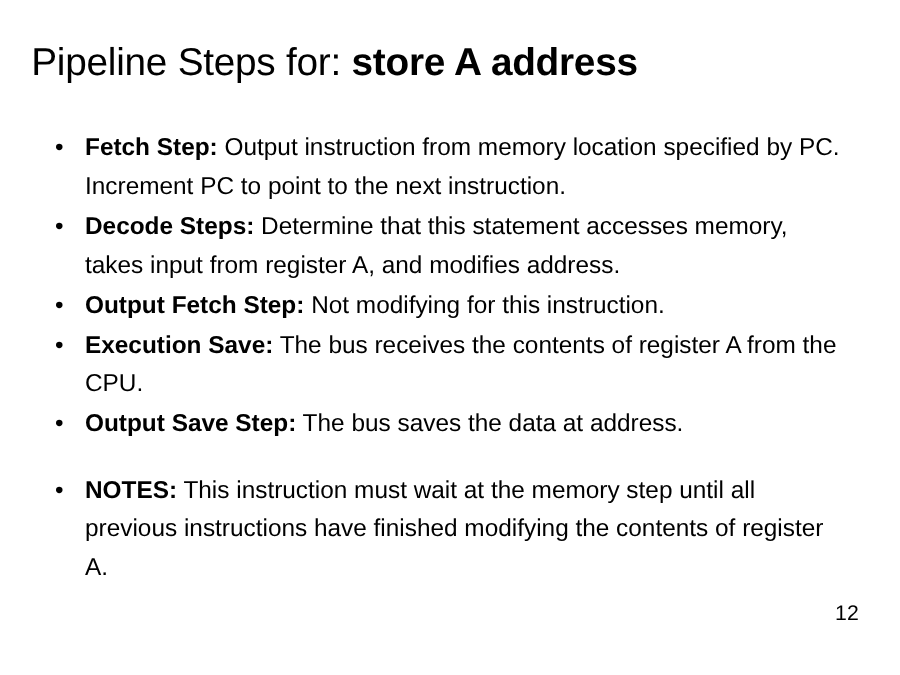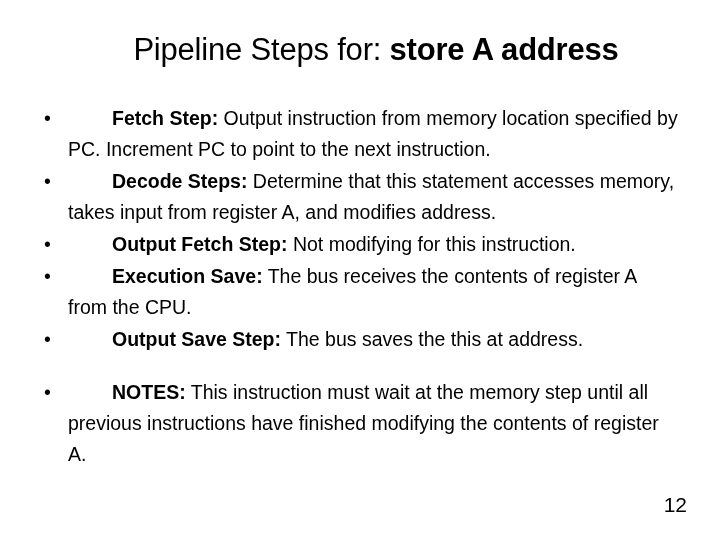--- a/index.html
+++ b/index.html
@@ -18,24 +18,23 @@
 
   .slide {
     position: relative;
     width: 720px;
     height: 540px;
     box-sizing: border-box;
   }
 
   .slide-title {
     position: absolute;
-    left: 46px;
+    left: 25px;
     top: 30px;
     width: 660px;
-    text-align: center;
     font-size: 31px;
     line-height: 40px;
     font-weight: 400;
     letter-spacing: -0.2px;
     white-space: nowrap;
   }
   .slide-title .emph {
     font-weight: 700;
   }
 
@@ -68,31 +67,30 @@
     text-align: left;
     font-size: 19.5px;
     line-height: 31px;
   }
 
   .bullet-text {
     display: block;
   }
   .bullet-text .lead {
     font-weight: 700;
-    margin-left: 44px;
   }
   .bullet-text .strong {
     font-weight: 400;
   }
 
   .page-number {
     position: absolute;
     right: 33px;
-    bottom: 25px;
-    font-size: 21px;
+    bottom: 39px;
+    font-size: 17px;
     line-height: 20px;
     color: #000000;
     text-align: left;
   }
 </style>
 </head>
 <body>
 
 <div class="slide">
 
@@ -117,21 +115,21 @@
       <span class="bullet-text"><span class="lead">Output Fetch Step:</span><span> Not modifying for this instruction.</span><span class="strong"></span><span></span></span>
     </li>
 
     <li class="bullet-item">
       <span class="bullet-dot">•</span>
       <span class="bullet-text"><span class="lead">Execution Save:</span><span> The bus receives the contents of register A from the CPU.</span><span class="strong"></span><span></span></span>
     </li>
 
     <li class="bullet-item">
       <span class="bullet-dot">•</span>
-      <span class="bullet-text"><span class="lead">Output Save Step:</span><span> The bus saves the this at </span><span class="strong">address</span><span>.</span></span>
+      <span class="bullet-text"><span class="lead">Output Save Step:</span><span> The bus saves the data at </span><span class="strong">address</span><span>.</span></span>
     </li>
 
     <li class="bullet-item spaced-before">
       <span class="bullet-dot">•</span>
       <span class="bullet-text"><span class="lead">NOTES:</span><span> This instruction must wait at the memory step until all previous instructions have finished modifying the contents of register A.</span><span class="strong"></span><span></span></span>
     </li>
 
   </ul>
 
   <div class="page-number">12</div>

